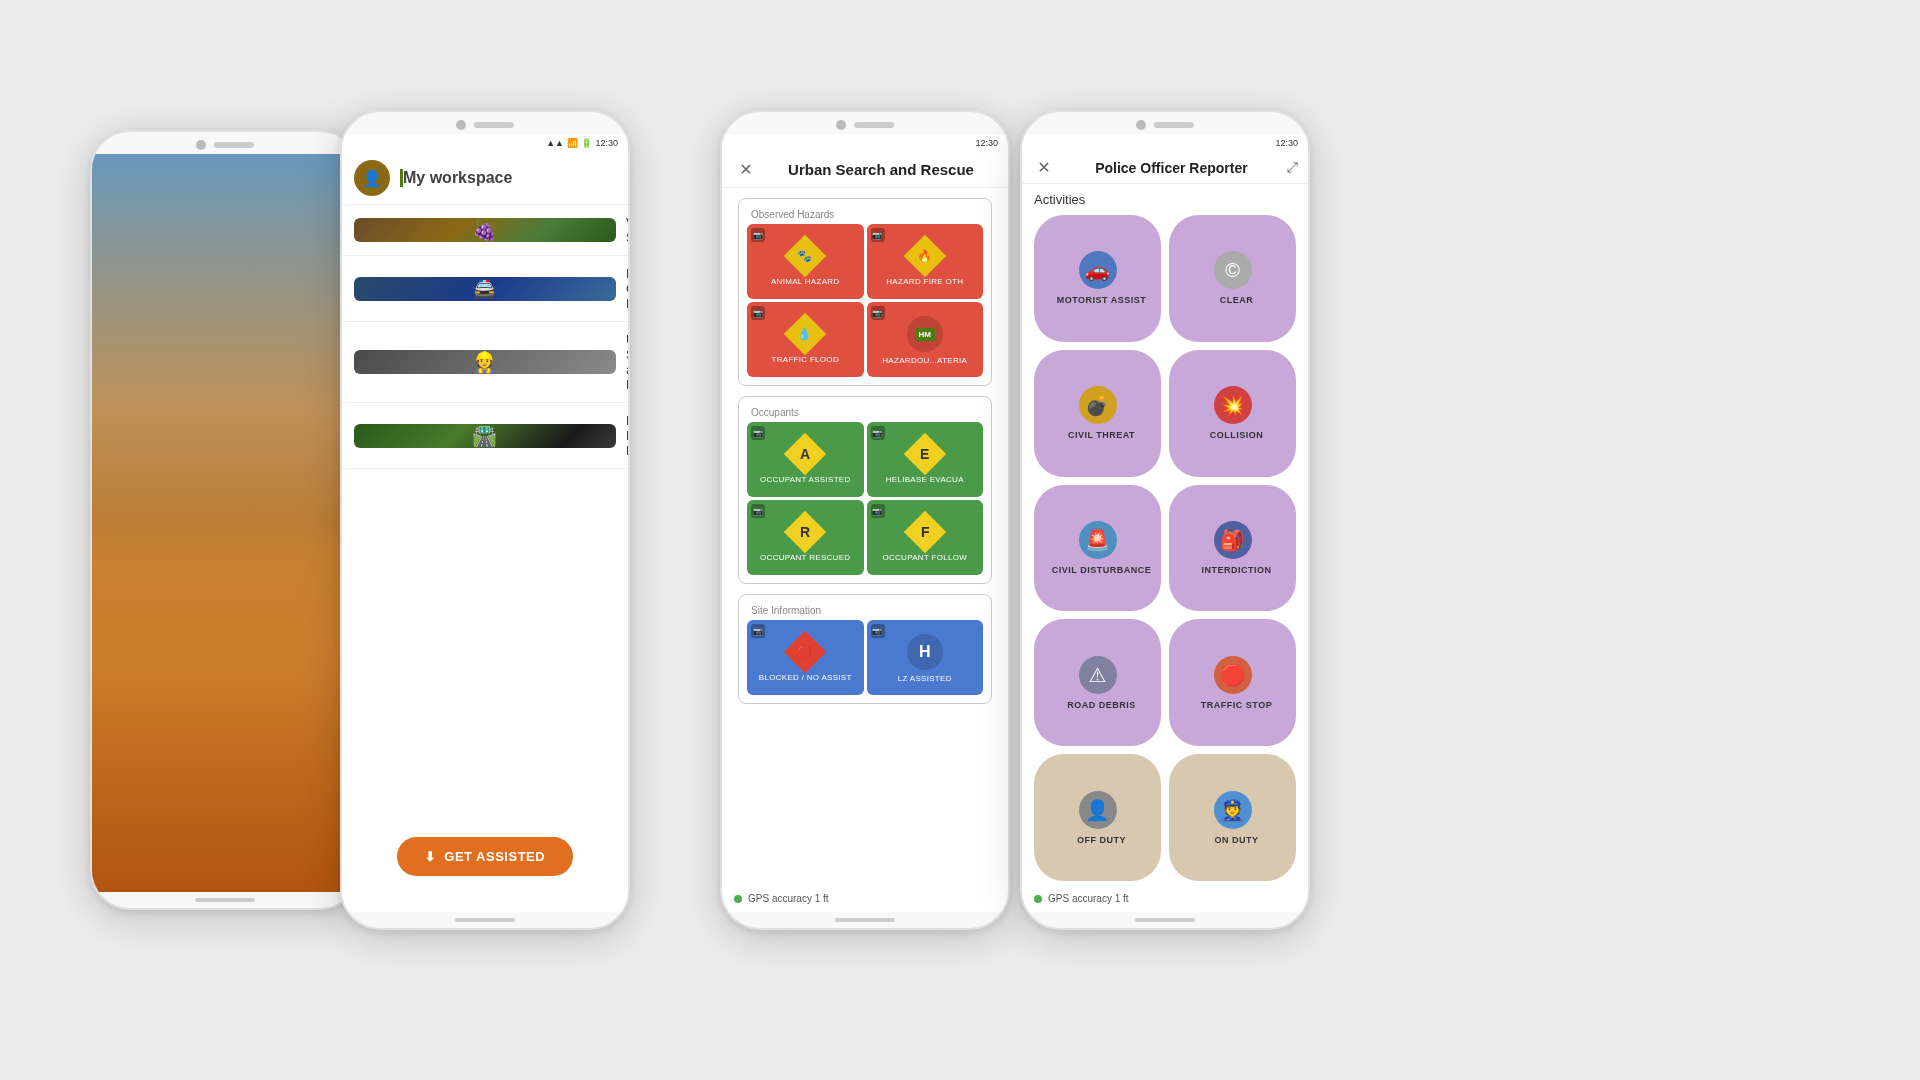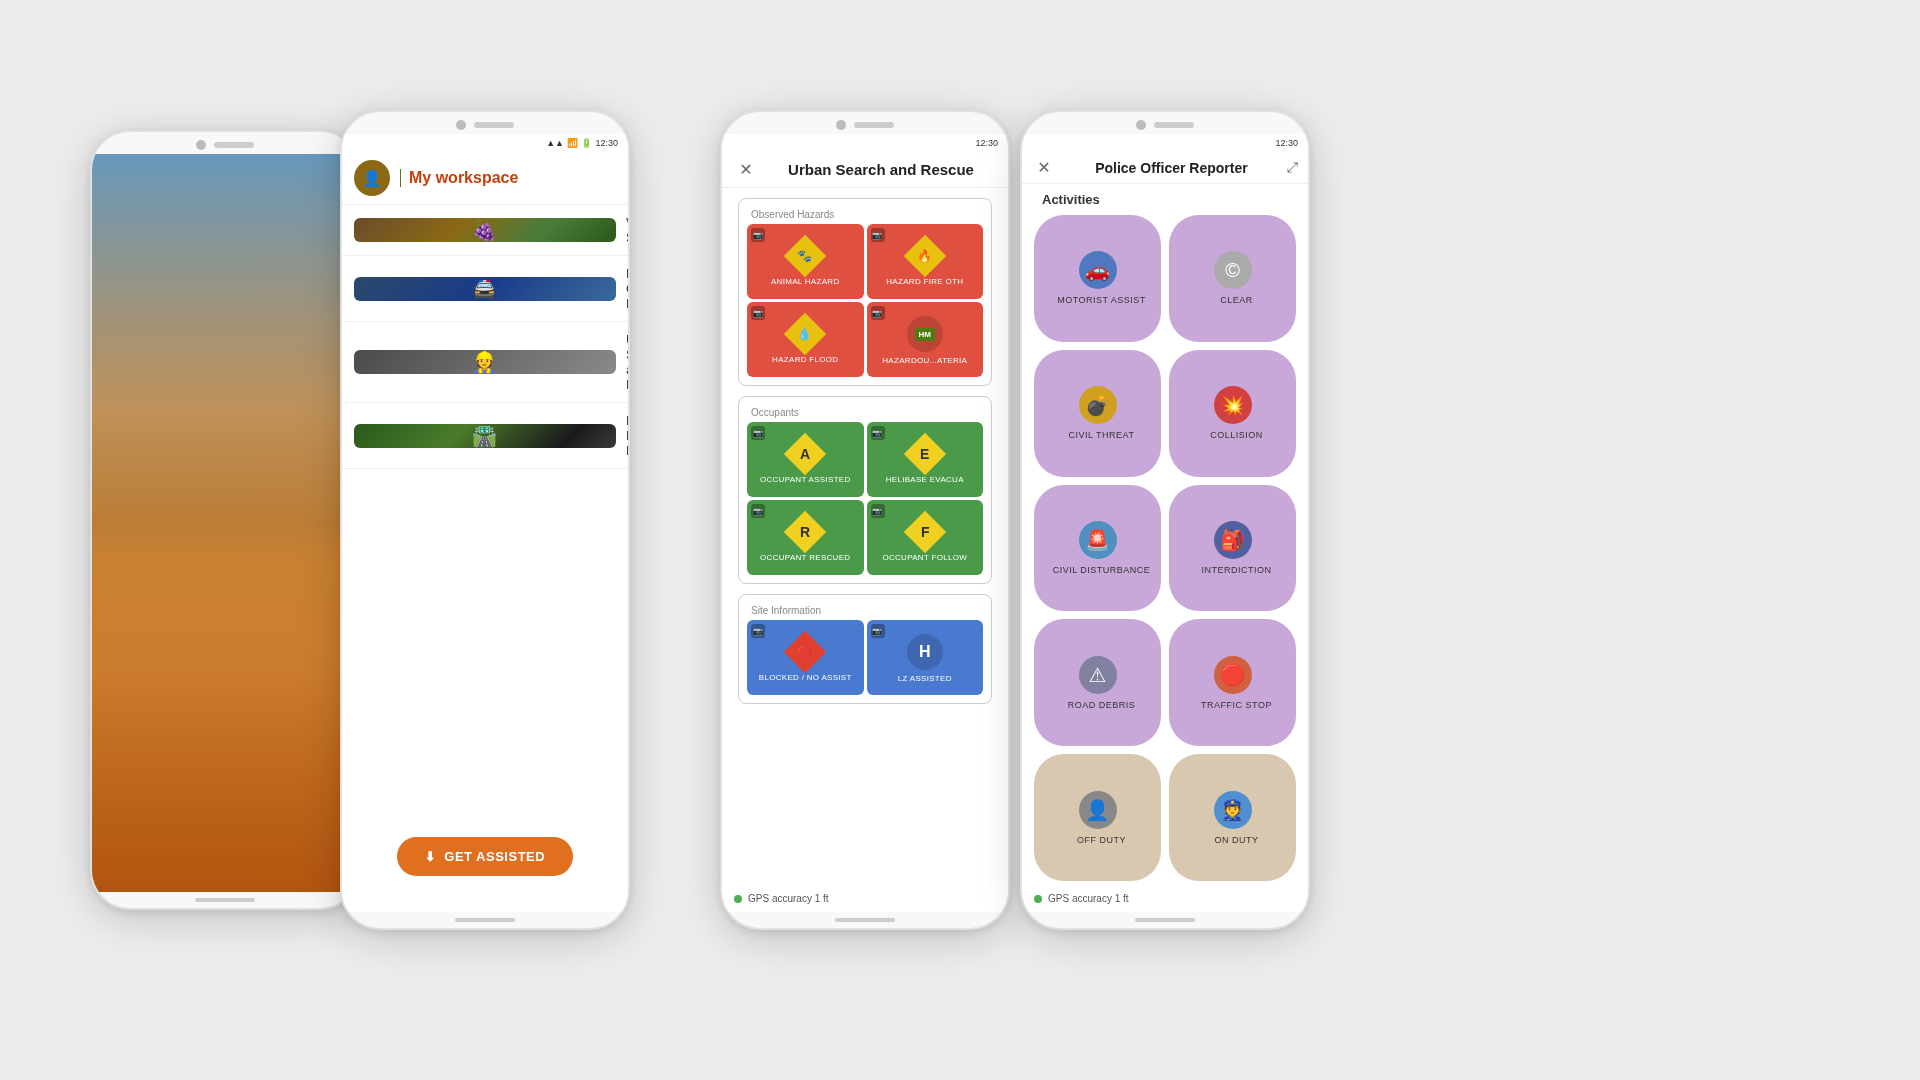--- a/index.html
+++ b/index.html
@@ -130,23 +130,22 @@
       display: flex;
       align-items: center;
       justify-content: center;
       color: #fff;
       font-size: 16px;
     }
 
     .workspace-title {
       font-size: 16px;
       font-weight: 600;
-      color: #c2410c;
-      border-left: 1px solid #4d7c0f;
-      padding-left: 8px;
+      color: #404040;
+      border-left: 3px solid #4d7c0f;
     }
 
     .project-list {
       flex: 1;
       overflow-y: auto;
     }
 
     .project-item {
       display: flex;
       align-items: center;
@@ -400,22 +399,22 @@
 
     .por-expand {
       font-size: 14px;
       color: #666;
       cursor: pointer;
     }
 
     .activities-label {
       font-size: 13px;
       color: #333;
-      padding: 8px 20px 4px;
-      font-weight: 700;
+      padding: 8px 12px 4px;
+      font-weight: 400;
     }
 
     .activities-grid {
       display: grid;
       grid-template-columns: 1fr 1fr;
       gap: 8px;
       padding: 4px 12px;
       flex: 1;
     }
 
@@ -444,21 +443,21 @@
       height: 38px;
       border-radius: 50%;
       display: flex;
       align-items: center;
       justify-content: center;
       font-size: 20px;
     }
 
     .activity-label {
       font-size: 9px;
-      font-weight: 400;
+      font-weight: 700;
       color: #333;
       letter-spacing: 0.5px;
       text-align: right;
       margin-left: 8px;
     }
 
     .icon-motorist { background: #5078c0; color: #fff; }
     .icon-clear { background: #aaaaaa; color: #fff; }
     .icon-bomb { background: #d0a020; color: #fff; }
     .icon-collision { background: #d04040; color: #fff; }
@@ -662,21 +661,21 @@
                 <div class="cell-label">HAZARD FIRE OTH</div>
               </div>
 
               <div class="hazard-cell">
                 <div class="cell-camera">📷</div>
                 <div class="diamond-wrapper">
                   <div class="diamond-icon">
                       <div class="diamond-inner">💧</div>
                     </div>
                 </div>
-                <div class="cell-label">HAZARD FLOOD</div>
+                <div class="cell-label">TRAFFIC FLOOD</div>
               </div>
 
               <div class="hazard-cell">
                 <div class="cell-camera">📷</div>
                 <div style="background:rgba(0,0,0,0.15);border-radius:50%;width:36px;height:36px;display:flex;align-items:center;justify-content:center;">
                   <span class="hm-badge">HM</span>
                 </div>
                 <div class="cell-label">HAZARDOU...ATERIA</div>
               </div>
 

